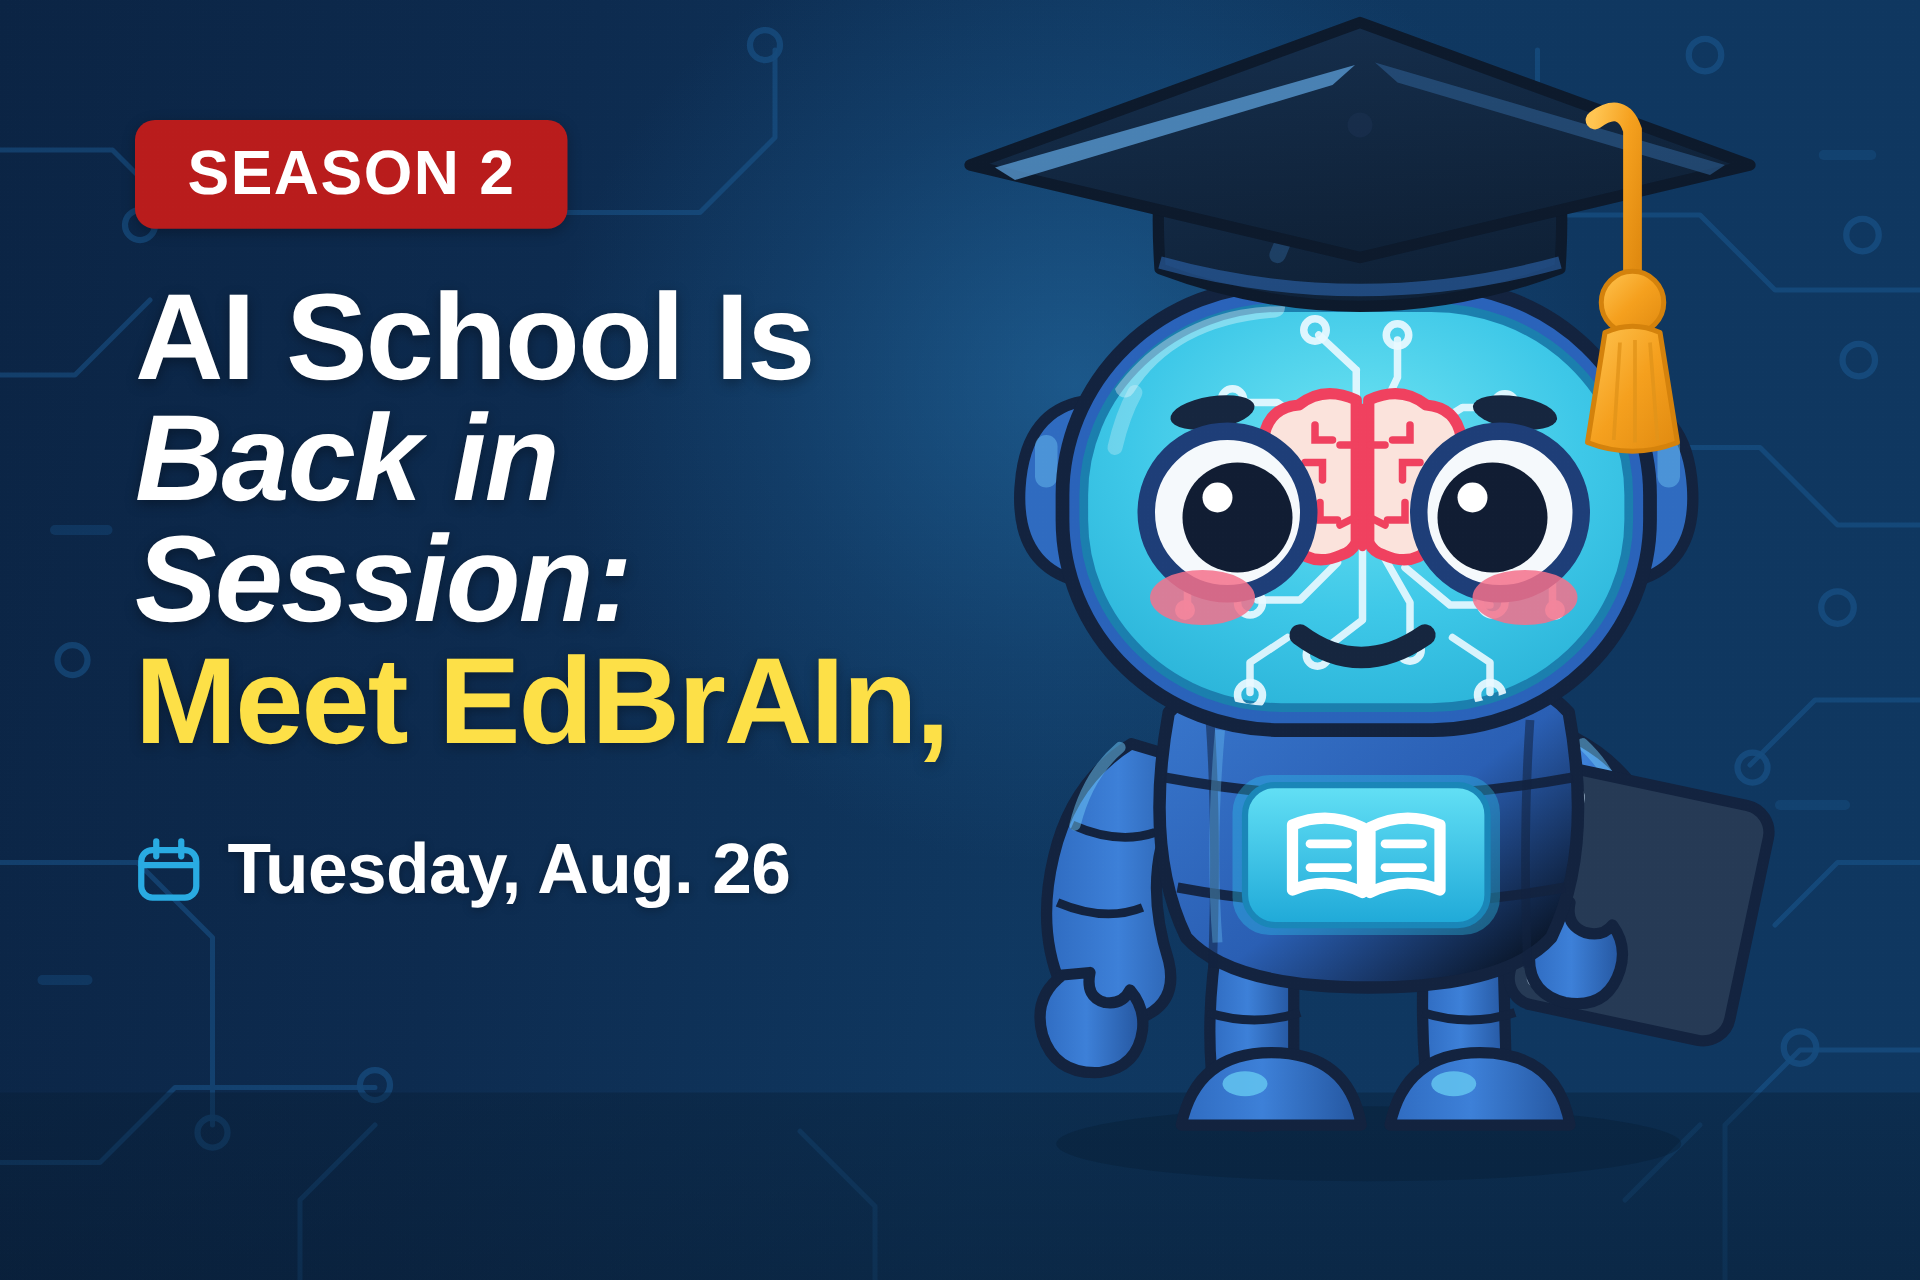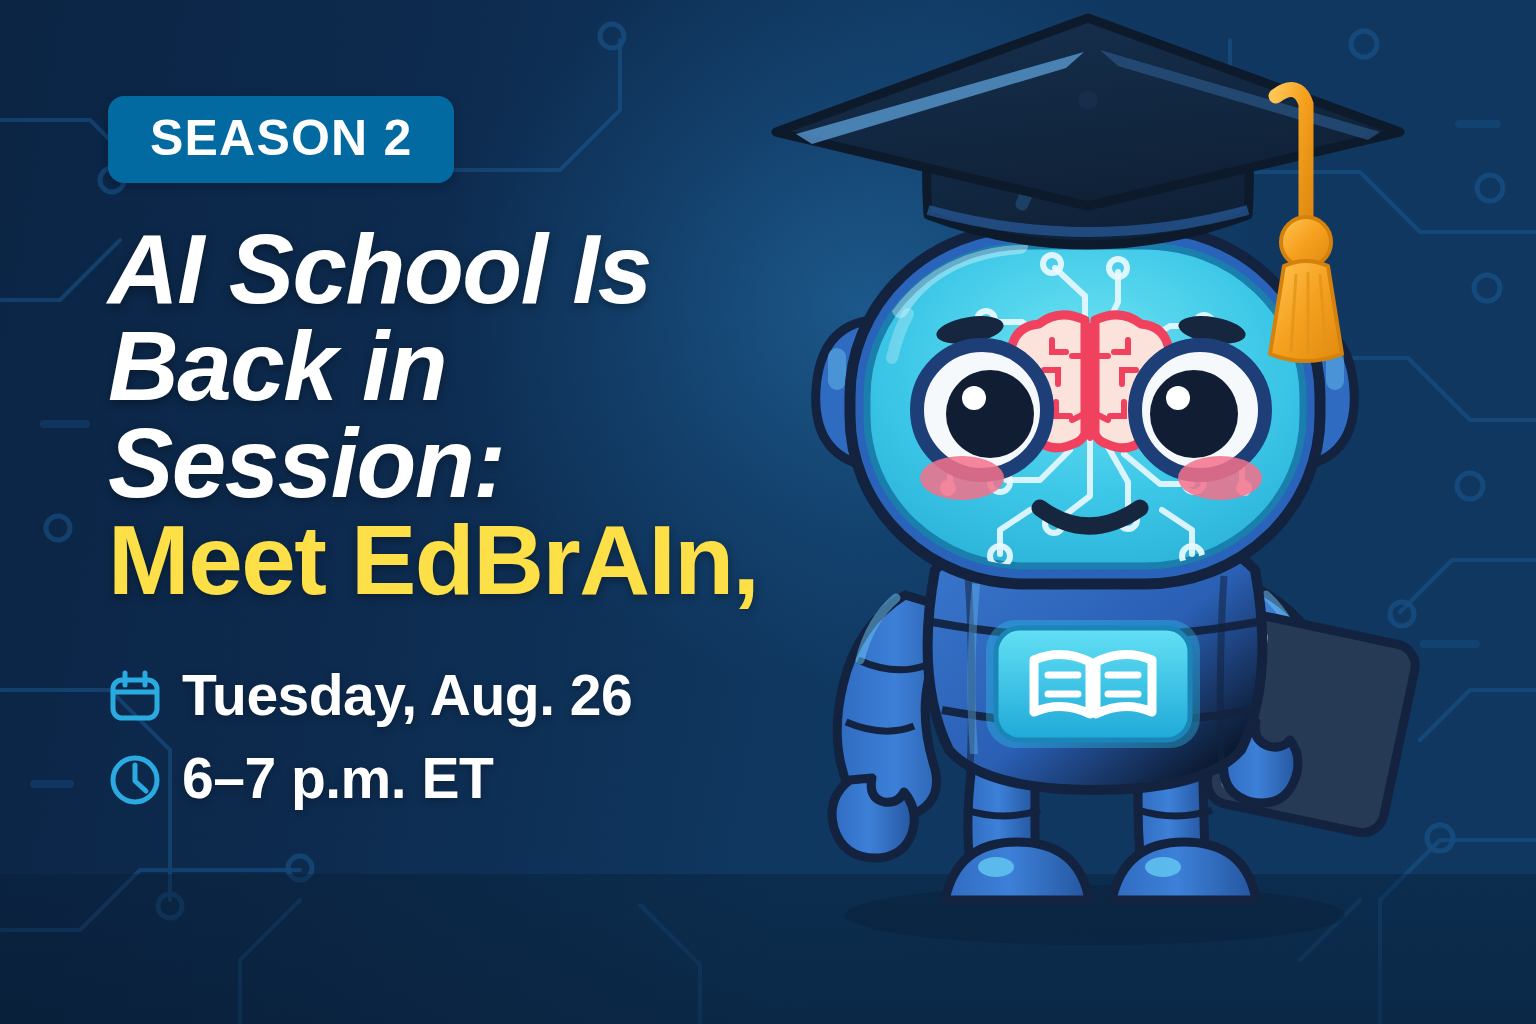--- a/index.html
+++ b/index.html
@@ -61,40 +61,40 @@
 
   
   .left-col {
     position: absolute;
     left: 108px;
     top: 96px;
     width: 700px;
   }
   .season-badge {
     display: inline-block;
-    background: #0369a1;
+    background: #b91c1c;
     color: #ffffff;
     font-size: 50px;
     font-weight: 700;
     letter-spacing: 1.2px;
     padding: 17px 42px 20px 42px;
     border-radius: 16px;
     line-height: 1;
     box-shadow: 0 3px 10px rgba(0,0,0,0.25);
   }
   .headline {
     margin-top: 38px;
     font-size: 98px;
     font-weight: 700;
     line-height: 0.99;
     letter-spacing: -1.5px;
     color: #ffffff;
     text-shadow: 0 3px 10px rgba(0,0,0,0.35);
   }
-  .headline .l1 { display: block; font-style: italic; }
+  .headline .l1 { display: block; }
   .headline .l2 { display: block; font-style: italic; }
   .headline .l3 { display: block; color: #fde047; }
   .headline .l4 { display: block; padding-left: 62px; }
 
   .meta {
     margin-top: 58px;
   }
   .meta-row {
     display: flex;
     align-items: center;
@@ -423,25 +423,18 @@
       <div class="meta-row">
         <svg class="meta-icon" viewBox="0 0 54 54">
           <rect x="5" y="11" width="44" height="38" rx="9" fill="none" stroke="#29abe2" stroke-width="5"></rect>
           <path d="M5 23 H49" stroke="#29abe2" stroke-width="5"></path>
           <path d="M17 4 V16" stroke="#29abe2" stroke-width="5" stroke-linecap="round"></path>
           <path d="M37 4 V16" stroke="#29abe2" stroke-width="5" stroke-linecap="round"></path>
         </svg>
         <div class="meta-text">Tuesday, Aug. 26</div>
       </div>
 
-      <div class="meta-row">
-        <svg class="meta-icon" viewBox="0 0 54 54">
-          <circle cx="27" cy="28" r="22" fill="none" stroke="#29abe2" stroke-width="5"></circle>
-          <path d="M27 13 V29 L38 39" fill="none" stroke="#29abe2" stroke-width="5" stroke-linecap="round" stroke-linejoin="round"></path>
-        </svg>
-        <div class="meta-text">6–7 p.m. ET</div>
-      </div>
 
     </div>
   </div>
 
   <div class="bg-noise"></div>
 </div>
 
 </body></html>

